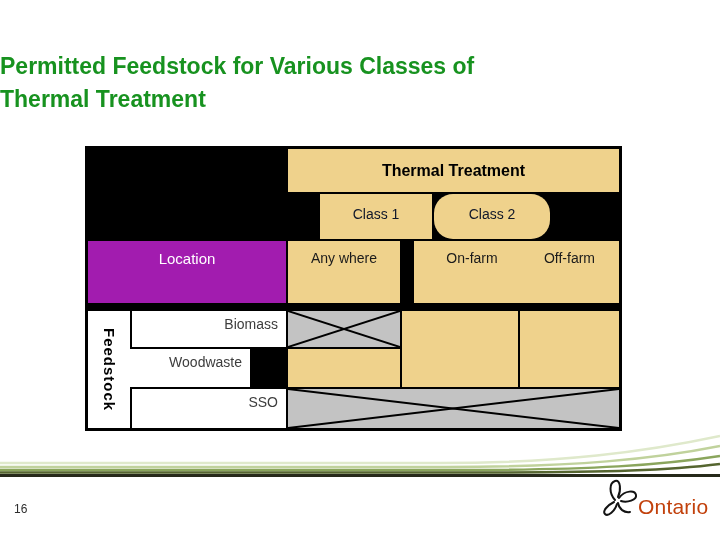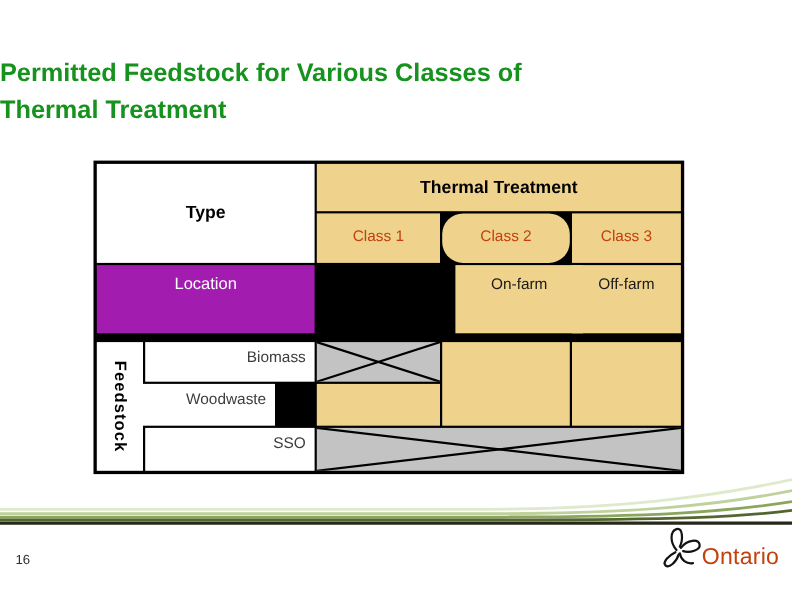--- a/index.html
+++ b/index.html
@@ -21,21 +21,21 @@
   .cell{position:absolute;box-sizing:border-box;font-size:14px;color:#1b1b1b;}
   .tan{background:#efd28c;}
   .white{background:#ffffff;}
   .grayhdr{background:#a21caf;}
   .silver{background:#c3c3c3;}
   .c-type   {left:3px;  top:3px;  width:198px;height:90px;display:flex;align-items:center;justify-content:center;font-weight:bold;font-size:16px;color:#000;}
   .c-tthead {left:203px;top:3px;  width:331px;height:43px;display:flex;align-items:center;justify-content:center;font-weight:bold;font-size:16px;color:#000;}
   .c-cl1    {left:203px;top:48px; width:112px;height:45px;}
   .c-cl2    {left:317px;top:48px; width:116px;height:45px;border-radius:19px;}
   .c-cl3    {left:435px;top:48px; width:99px; height:45px;}
-  .clshdr   {display:flex;justify-content:center;padding-top:12px;color:#c2410c;}
+  .clshdr   {display:flex;justify-content:center;padding-top:12px;color:#0f172a;margin-left:32px;}
   .c-loc    {left:3px;  top:95px; width:198px;height:62px;text-align:center;padding-top:9px;color:#ffffff;font-size:15px;}
   .c-loc1   {left:203px;top:95px; width:112px;height:62px;}
   .c-loc2   {left:317px;top:95px; width:116px;height:62px;margin-left:12px;}
   .c-loc3   {left:435px;top:95px; width:99px; height:62px;}
   .locval   {text-align:center;padding-top:9px;}
   .c-fsv    {left:3px;  top:165px;width:42px; height:117px;display:flex;align-items:center;justify-content:center;}
   .vtext{
     writing-mode:vertical-rl;text-orientation:sideways;
     font-weight:bold;font-size:15px;color:#000;letter-spacing:1px;
   }
@@ -58,28 +58,27 @@
 </style>
 </head>
 <body>
 
 <div class="title">
   <div>Permitted Feedstock for Various Classes of</div>
   <div>Thermal Treatment</div>
 </div>
 
 <div class="tbl">
-  <div class="cell white c-type">Type</div>
   <div class="cell tan c-tthead">Thermal Treatment</div>
 
   <div class="cell tan clshdr c-cl1">Class 1</div>
   <div class="cell tan clshdr c-cl2">Class 2</div>
-  <div class="cell tan clshdr c-cl3">Class 3</div>
 
   <div class="cell grayhdr c-loc">Location</div>
+  <div class="cell tan locval c-loc1">Any where</div>
   <div class="cell tan locval c-loc2">On-farm</div>
   <div class="cell tan locval c-loc3">Off-farm</div>
 
   <div class="cell white c-fsv">
     <span class="vtext">Feedstock</span>
   </div>
 
   <div class="cell white rowlab c-biolab">Biomass</div>
   <div class="cell white rowlab c-woodlab">Woodwaste</div>
   <div class="cell white rowlab c-ssolab">SSO</div>

